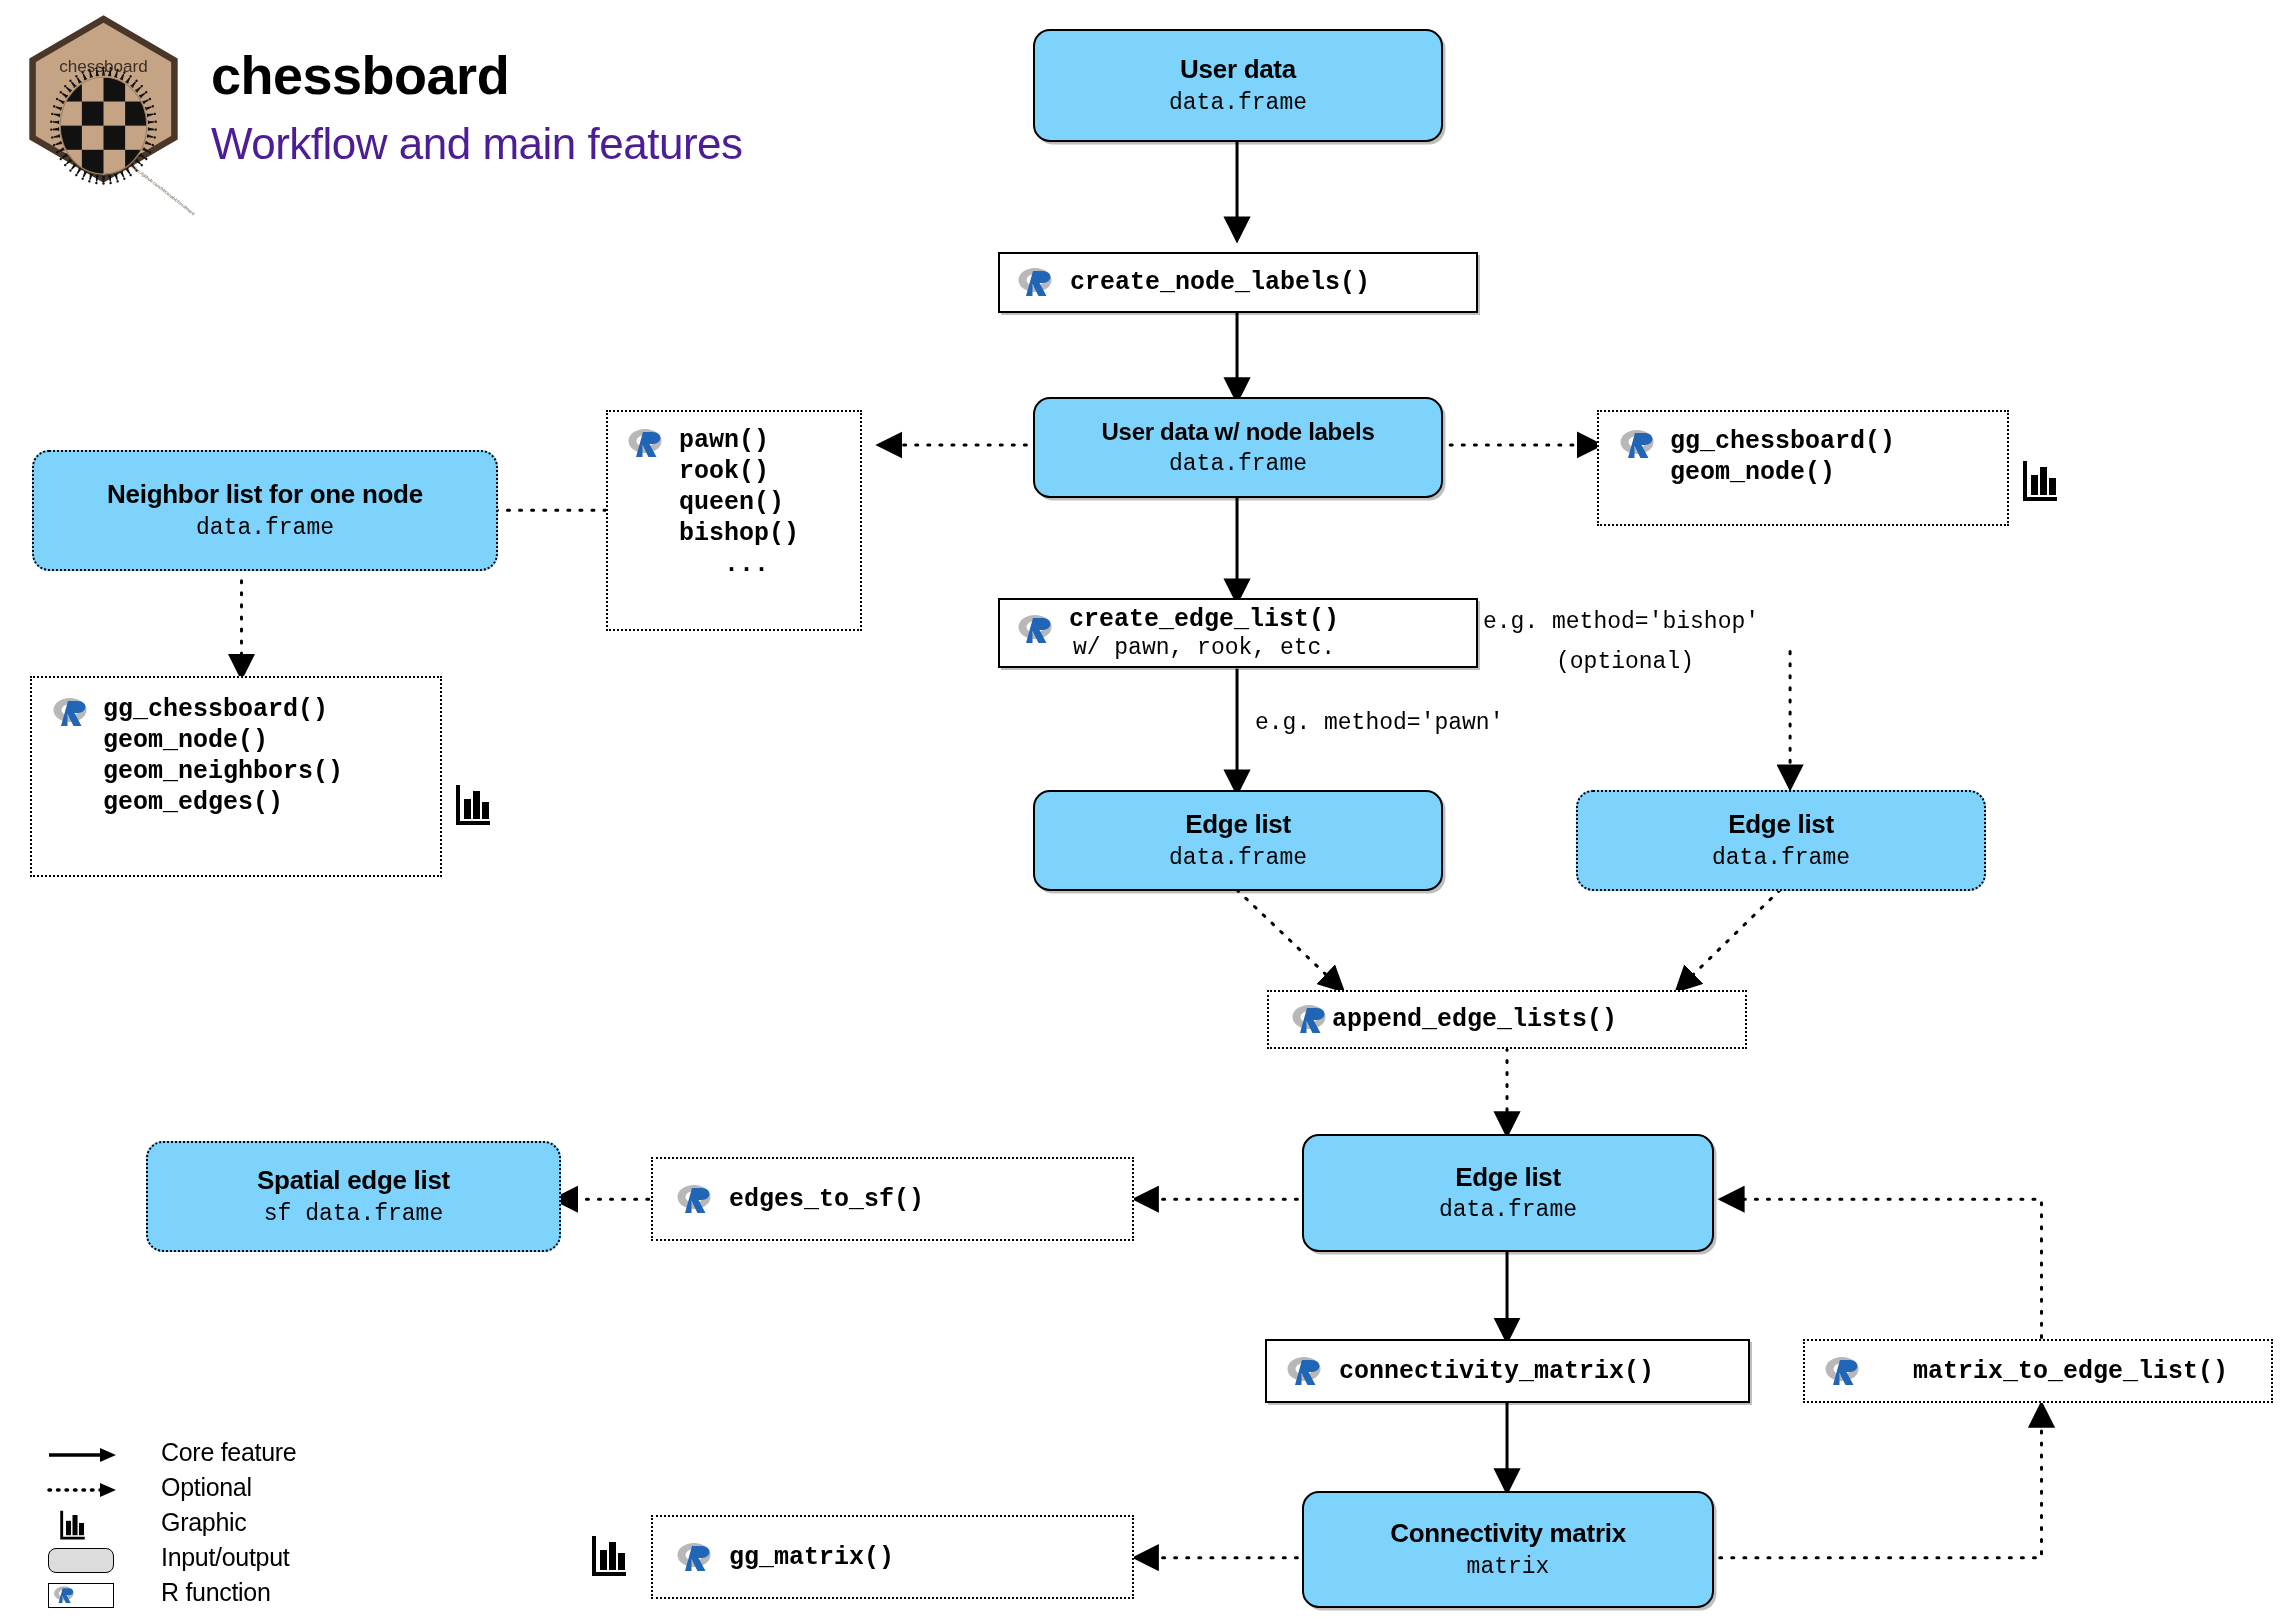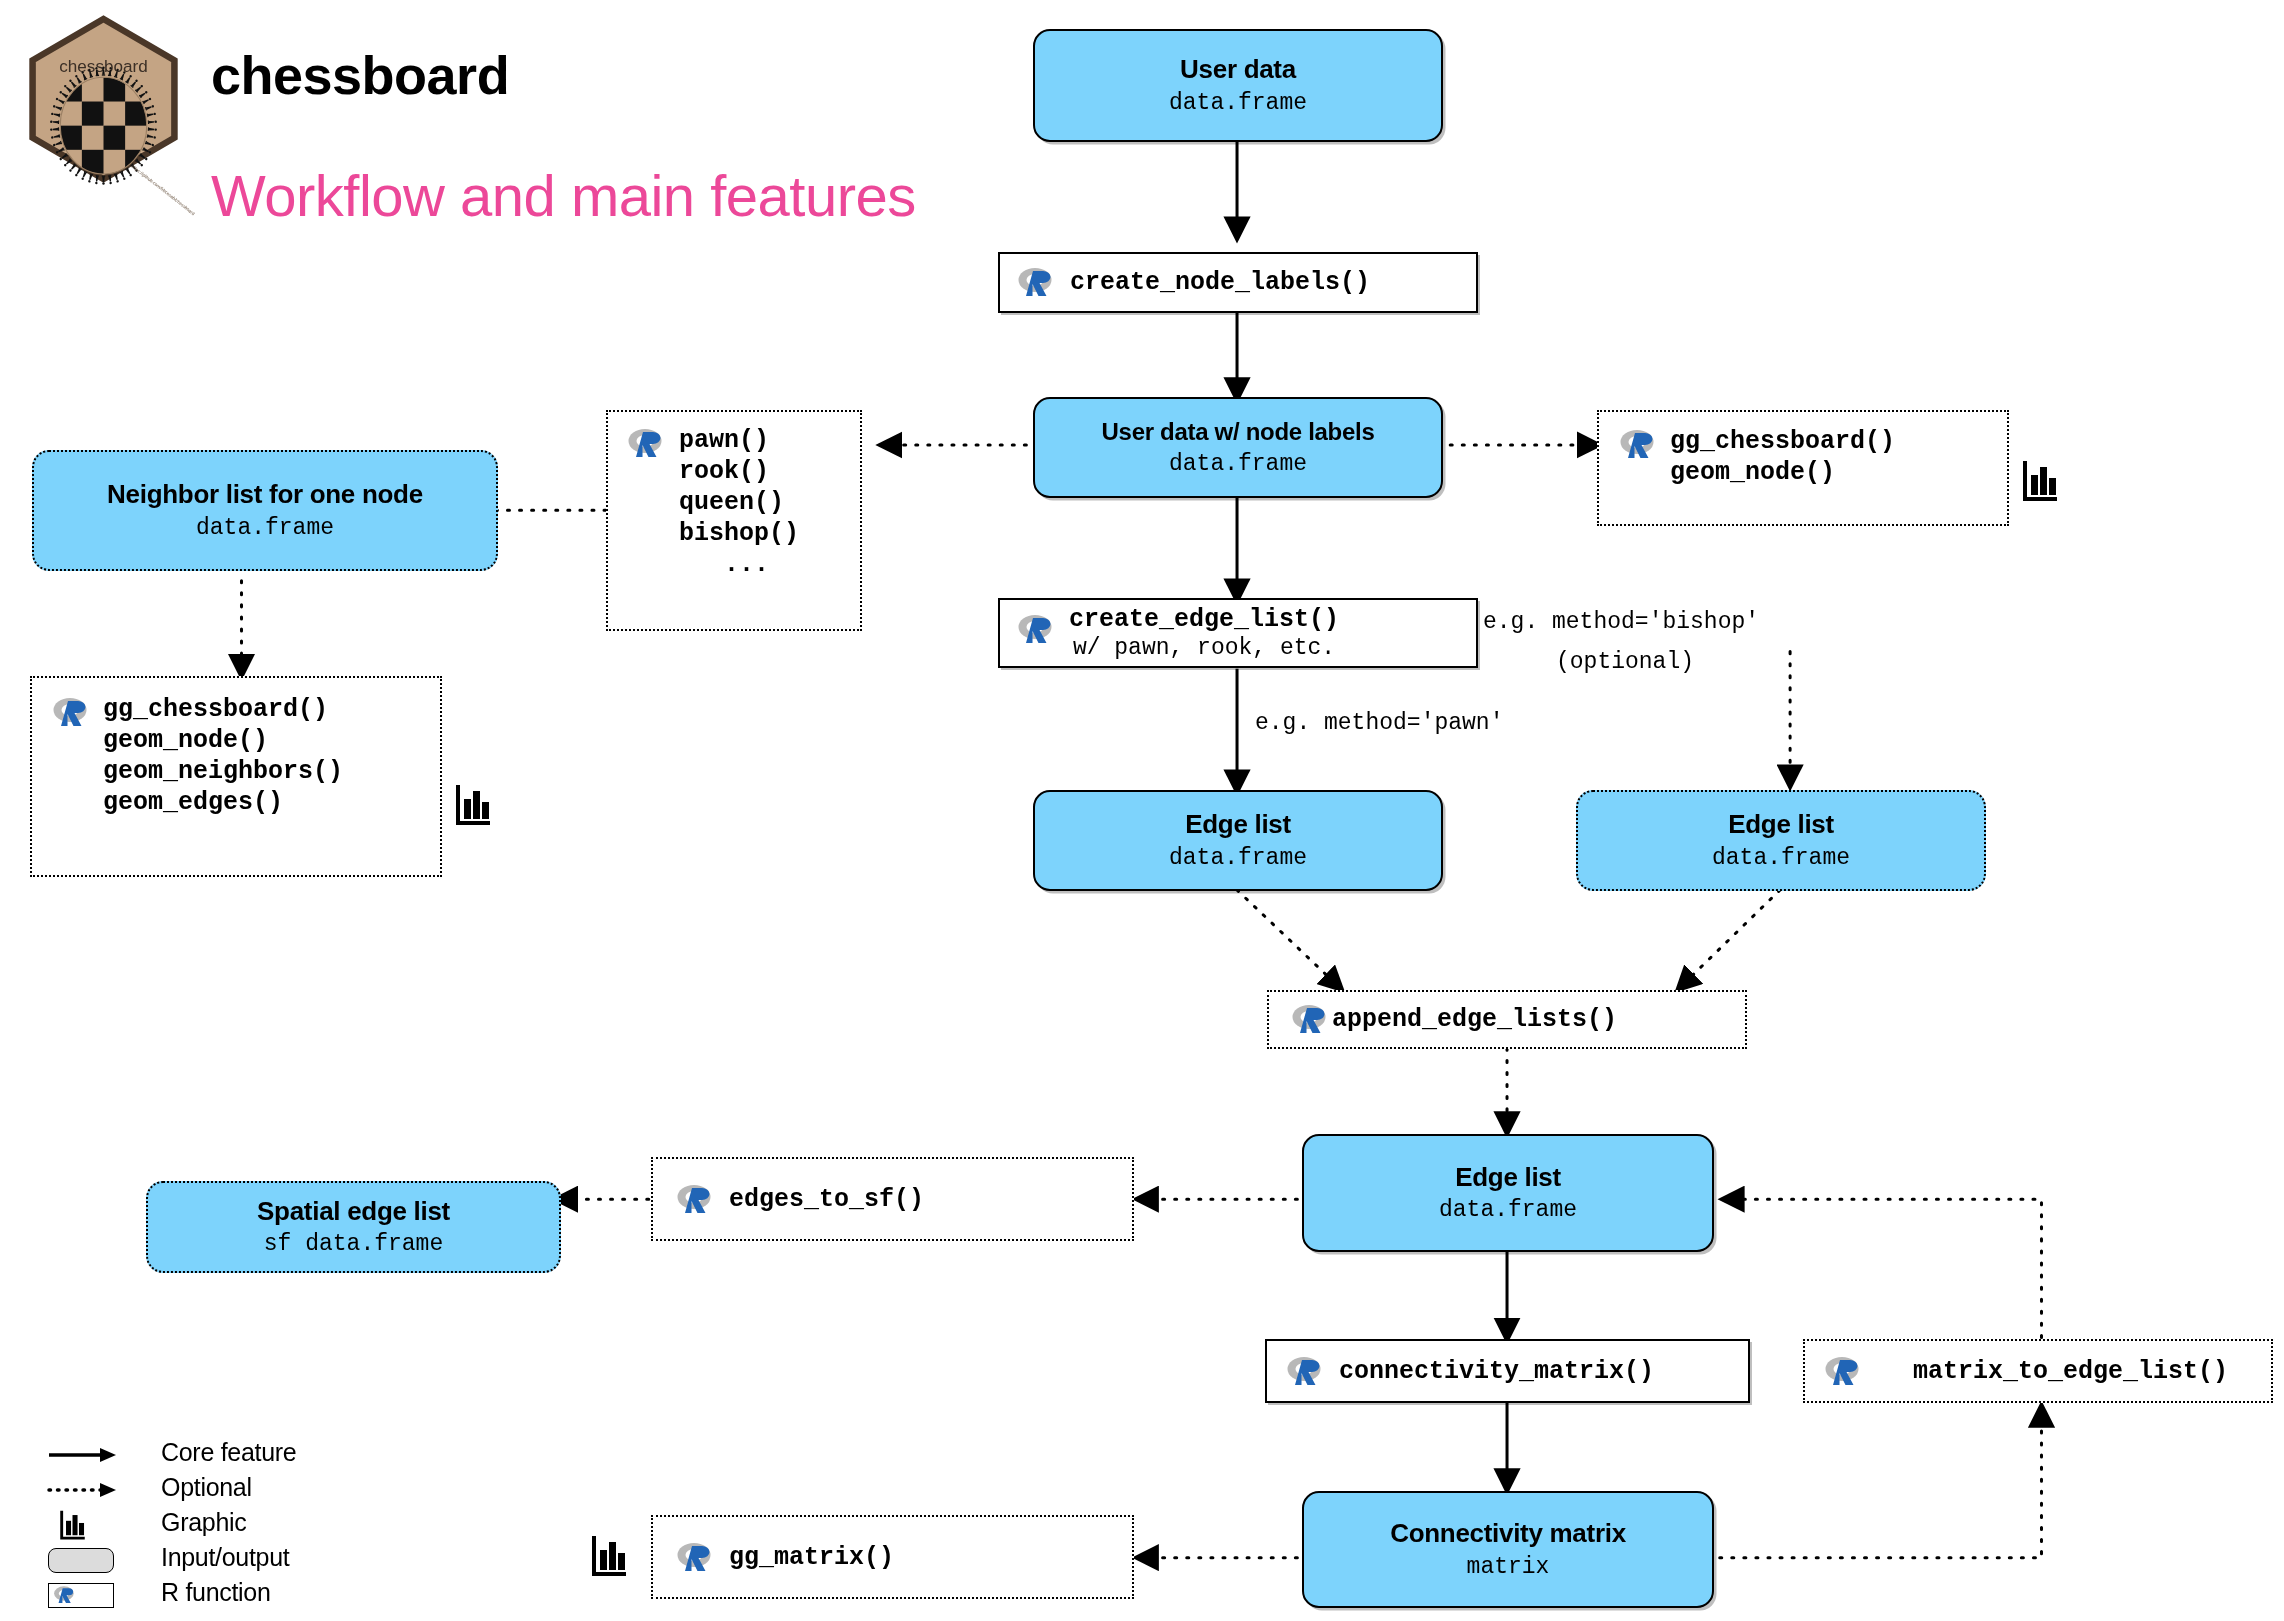--- a/index.html
+++ b/index.html
@@ -38,21 +38,21 @@
   .gicon{position:absolute;display:block;}
 
   
   .edge-label{position:absolute;font-family:"Liberation Mono", monospace;
               font-size:23px;color:#000;white-space:pre;line-height:1.25;}
 
   
   .hdr-title{position:absolute;font-family:"Liberation Sans", sans-serif;font-weight:bold;
              font-size:54px;color:#000;letter-spacing:-0.5px;}
   .hdr-sub{position:absolute;font-family:"Liberation Sans", sans-serif;font-weight:normal;
-           font-size:58px;color:#ec4899;letter-spacing:-0.5px;margin-top:43px;}
+           font-size:44px;color:#4c1d95;letter-spacing:-0.5px;}
 
   
   .legend{position:absolute;left:48px;top:1438px;width:402px;}
   .legend-row{display:flex;height:34px;margin-bottom:1px;gap:38px;}
   .legend-sym{width:75px;flex:0 0 75px;display:flex;align-items:center;justify-content:flex-start;}
   .legend-txt{font-family:"Liberation Sans", sans-serif;font-size:25px;color:#000;
               letter-spacing:-0.3px;}
 
   .legend-io{width:66px;height:25px;background:#dcdcdc;border:1.5px solid #000;
              border-radius:8px;box-sizing:border-box;}
@@ -493,21 +493,21 @@
 
   <div class="box fn-box dotted" style="left:651px;top:1157px;width:483px;height:84px;padding-left:21px;">
     <svg class="rlogo" width="42" height="33" viewBox="0 0 84 66">
       <ellipse cx="40" cy="28" rx="33" ry="24" fill="#B8B8B8"></ellipse>
       <ellipse cx="40" cy="28" rx="17" ry="12" fill="#ffffff"></ellipse>
       <path d="M36 10 h20 a15 12 0 0 1 0 24 h-7 l14 26 h-16 l-12 -24 v24 h-13 z" fill="#2165B6"></path>
     </svg>
     <div class="fn-label" style="margin-left:13px;">edges_to_sf()</div>
   </div>
 
-  <div class="box io-box dotted" style="left:146px;top:1141px;width:415px;height:92px;margin-top:40px;">
+  <div class="box io-box dotted" style="left:146px;top:1141px;width:415px;height:111px;">
     <div class="io-title">Spatial edge list</div>
     <div class="io-sub">sf data.frame</div>
   </div>
 
   <div class="box fn-box" style="left:1265px;top:1339px;width:485px;height:64px;padding-left:17px;">
     <svg class="rlogo" width="42" height="33" viewBox="0 0 84 66">
       <ellipse cx="40" cy="28" rx="33" ry="24" fill="#B8B8B8"></ellipse>
       <ellipse cx="40" cy="28" rx="17" ry="12" fill="#ffffff"></ellipse>
       <path d="M36 10 h20 a15 12 0 0 1 0 24 h-7 l14 26 h-16 l-12 -24 v24 h-13 z" fill="#2165B6"></path>
     </svg>

